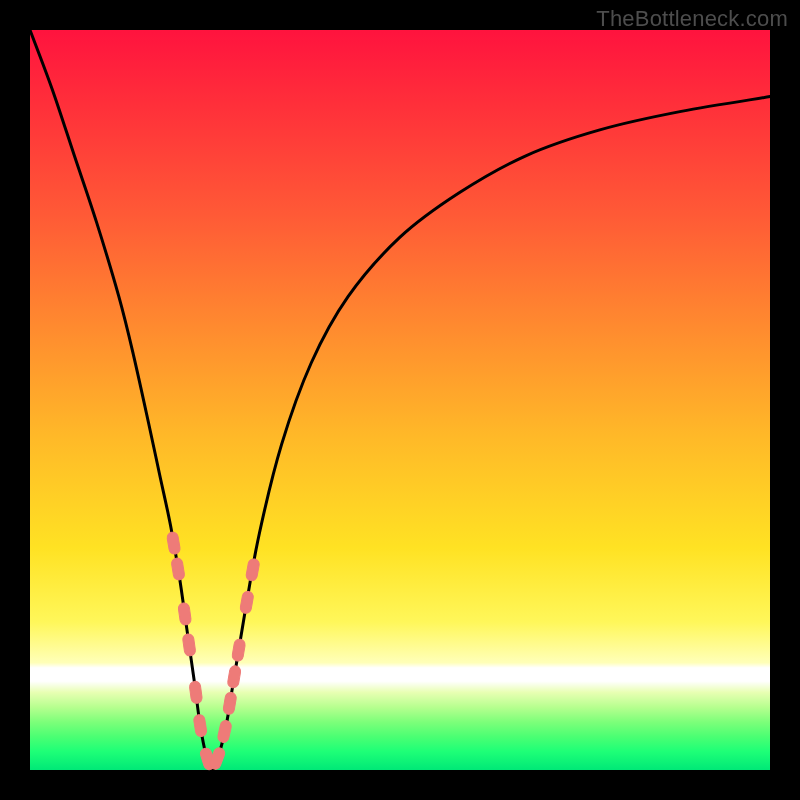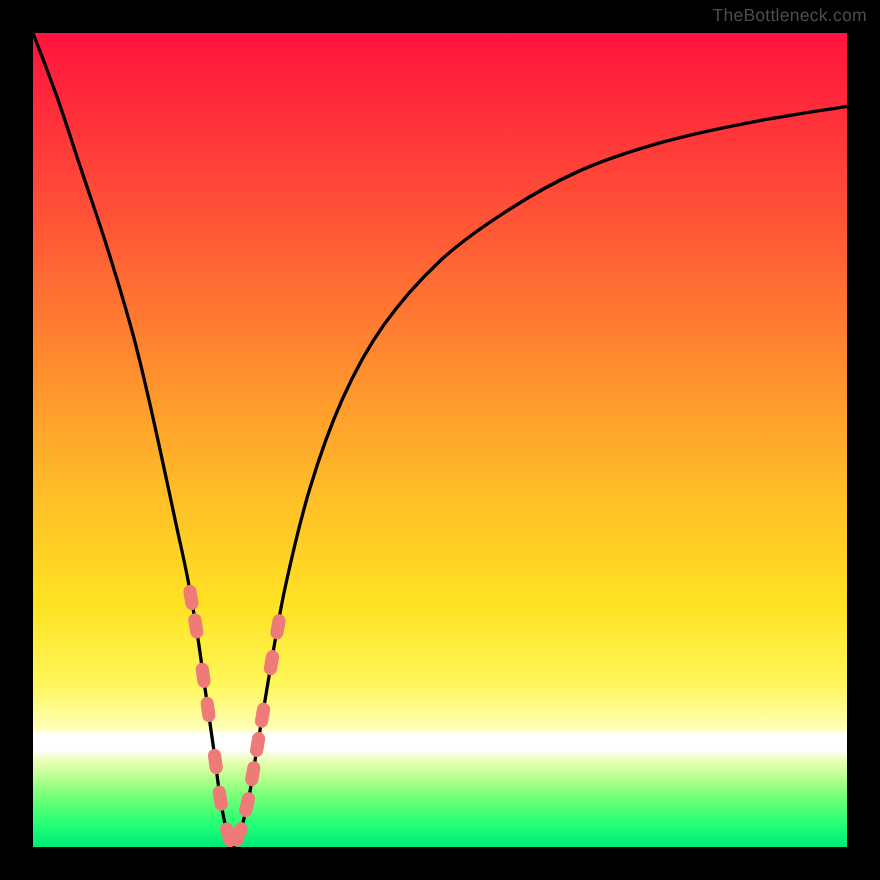--- a/index.html
+++ b/index.html
@@ -43,21 +43,21 @@
         #4bff73 95.5%,
         #1eff77 97.5%,
         #00e877 100%
       );
   }
   .watermark {
     position: absolute;
     top: 6px;
     right: 12px;
     color: #4d4d4d;
-    font-size: 16px;
+    font-size: 22px;
     font-weight: 500;
     letter-spacing: 0.2px;
     user-select: none;
   }
   svg.curve {
     position: absolute;
     inset: 0;
     width: 100%;
     height: 100%;
     overflow: visible;

